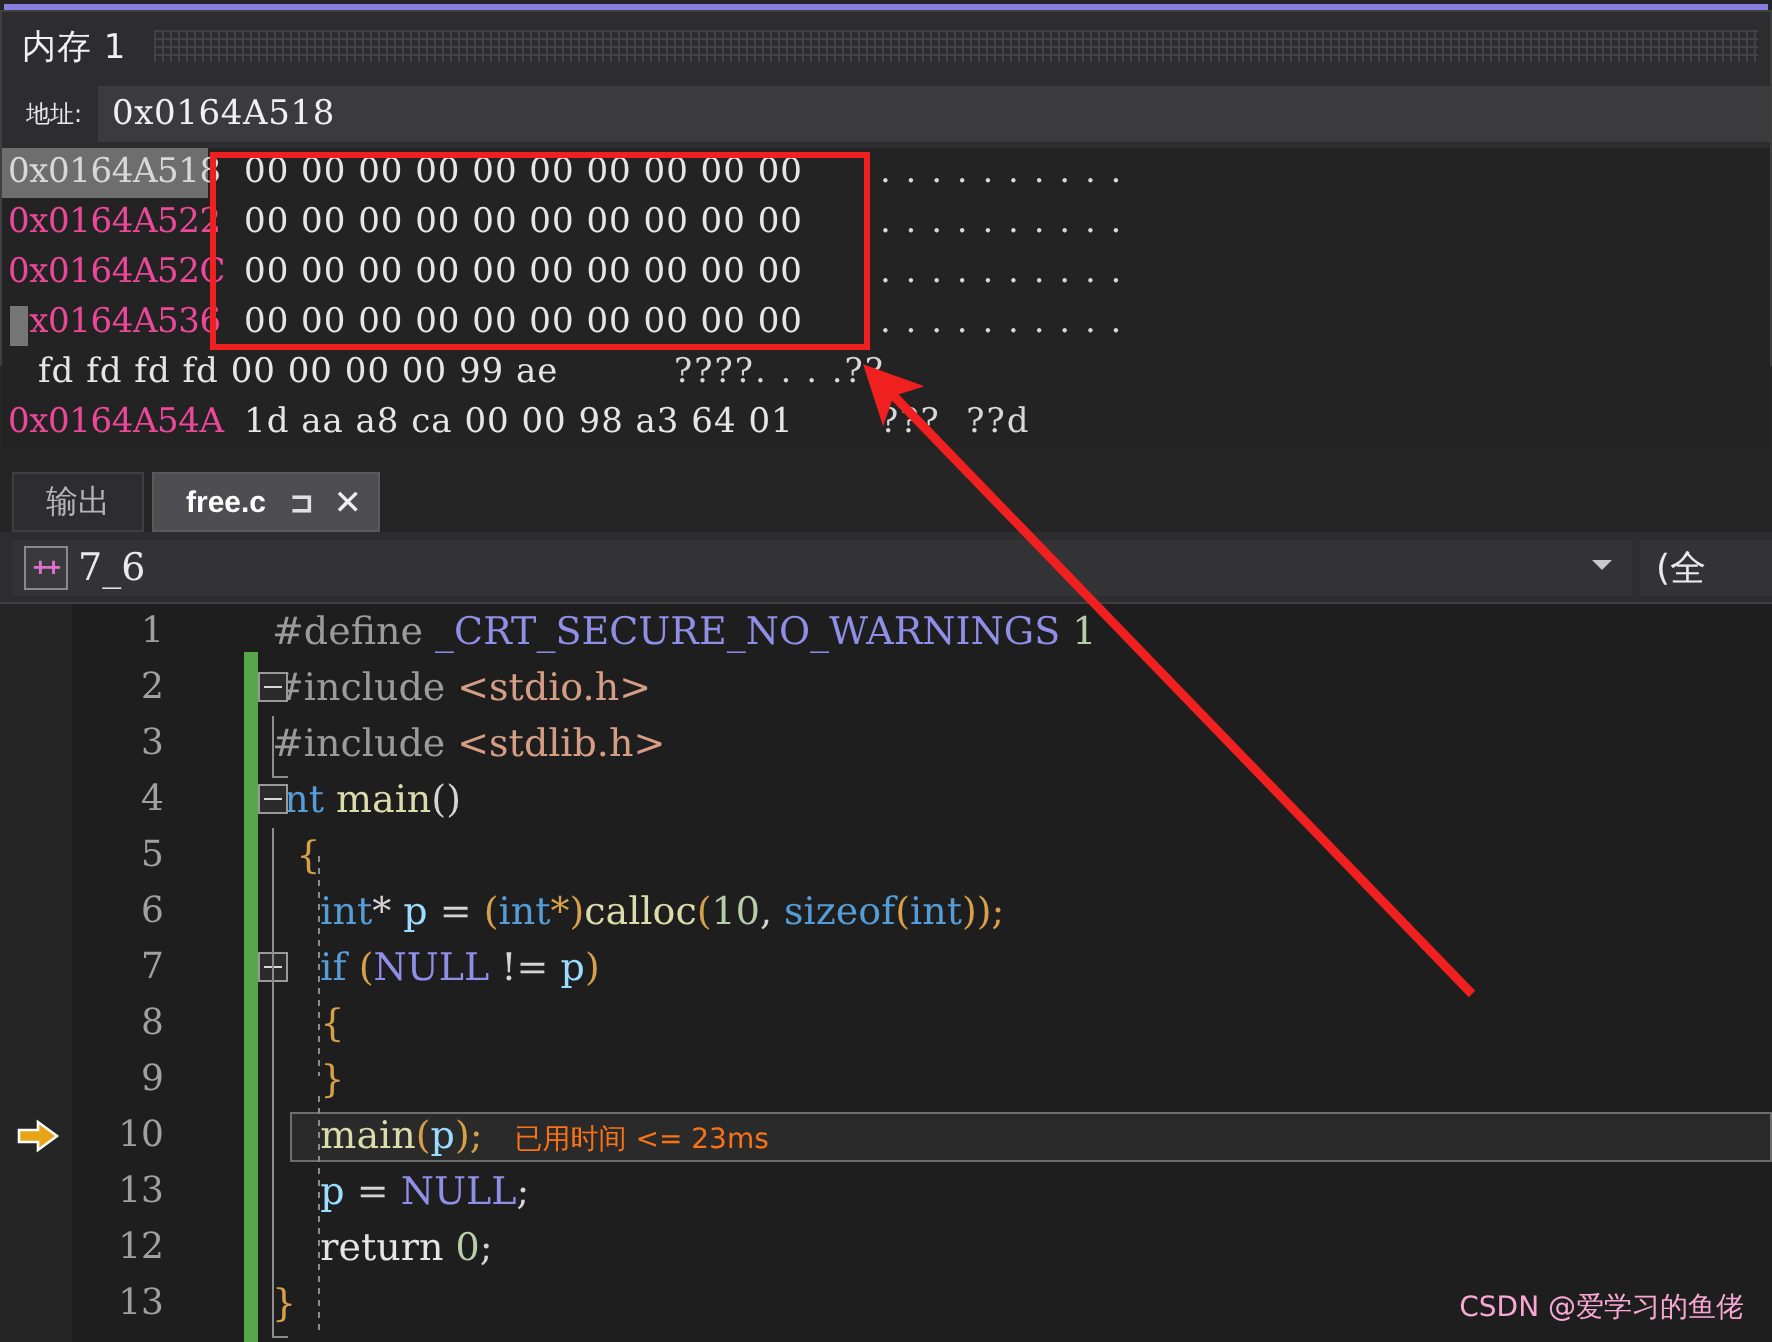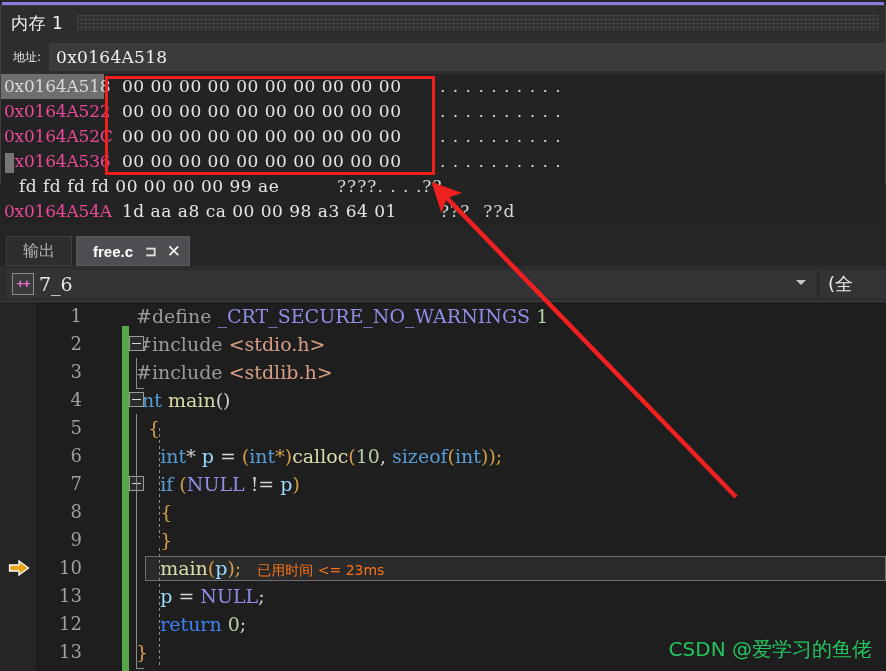--- a/index.html
+++ b/index.html
@@ -81,38 +81,38 @@
         font-family:"DejaVu Serif",serif;font-size:18px;}
   .ctext{position:absolute;left:136px;}
   .k{color:#569cd6;}      
   .pp{color:#9b9b9b;}     
   .mac{color:#8f8fe8;}    
   .hdr{color:#d69d85;}    
   .fn{color:#dcdcaa;}     
   .num{color:#b5cea8;}    
   .pl{color:#d4d4d4;}     
   .id{color:#9cdcfe;}     
-  .ret{color:#3b82f6;text-align:right;}    
+  .ret{color:#e5e5e5;text-align:right;}    
   .brc{color:#d6a04a;}    
 
   .fold{position:absolute;width:15px;height:15px;border:1px solid #9a9a9a;background:#2b2b2b;
         left:129px;top:6px;box-sizing:border-box;}
   .fold::after{content:"";position:absolute;left:2px;top:6px;width:9px;height:1px;background:#d8d8d8;}
   .vguide{position:absolute;left:136px;top:0;width:1px;height:28px;background:#8c8c8c;}
   .vguide.dash{background:repeating-linear-gradient(to bottom,#8c8c8c 0 3px,transparent 3px 6px);}
   .vguide.i2{left:159px;}
   .bracket-end{position:absolute;left:136px;top:0;width:7px;height:14px;
                border-left:1px solid #8c8c8c;border-bottom:1px solid #8c8c8c;}
 
   .curline{position:absolute;left:145px;top:2px;width:741px;height:25px;
            border:1px solid #6e6e6e;background:#2a2a2a;box-sizing:border-box;}
   .exec-arrow{position:absolute;left:8px;top:5px;width:22px;height:18px;}
   .elapsed{color:#f97316;font-size:14px;font-family:"DejaVu Sans",sans-serif;}
 
-  .watermark{position:absolute;right:14px;bottom:8px;color:#22c55e;font-size:20px;
+  .watermark{position:absolute;right:14px;bottom:8px;color:#f9a8d4;font-size:14px;
              font-family:"DejaVu Sans",sans-serif;}
 
   
   .annot{position:absolute;left:0;top:0;width:886px;height:671px;pointer-events:none;}
   .redbox{position:absolute;left:105px;top:76px;width:330px;height:99px;
           border:3px solid #f02020;box-sizing:border-box;}
 </style>
 </head>
 <body>
 

